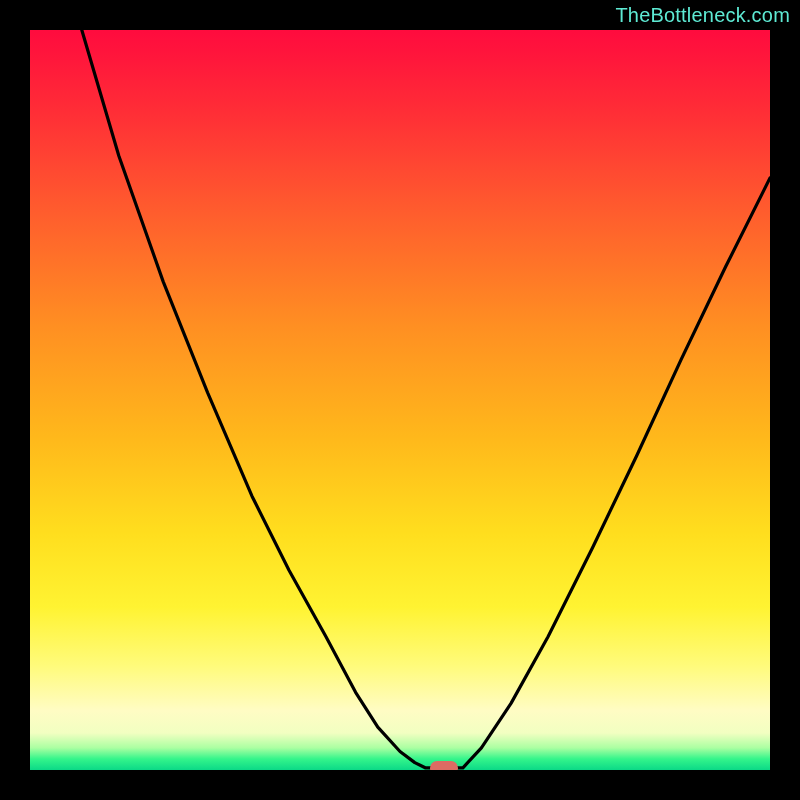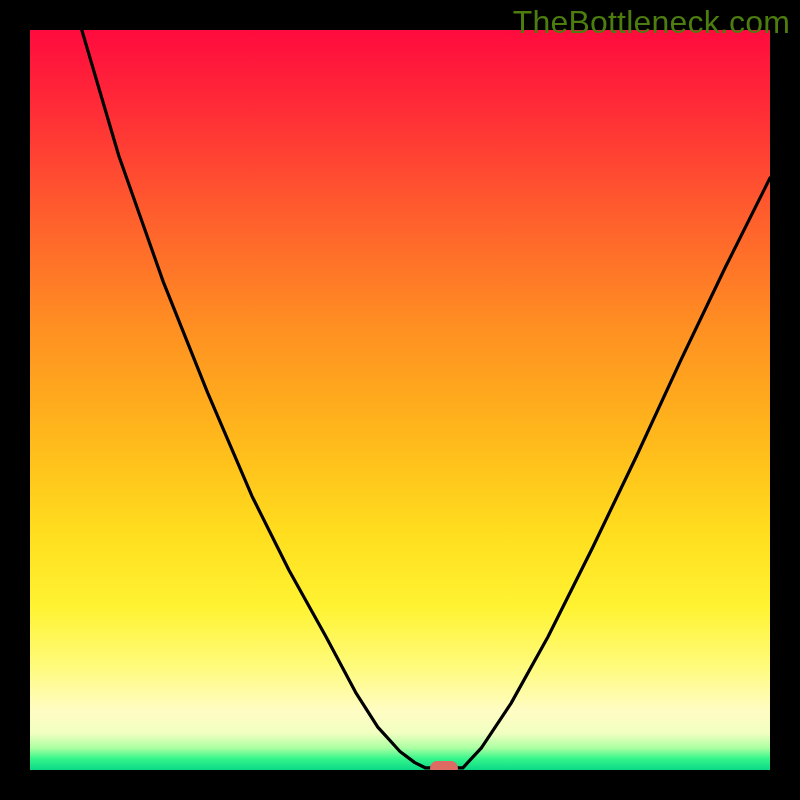--- a/index.html
+++ b/index.html
@@ -14,23 +14,23 @@
     position: relative;
     width: 800px;
     height: 800px;
     background: #000;
   }
   .watermark {
     position: absolute;
     top: 4px;
     right: 10px;
     font-family: Arial, Helvetica, sans-serif;
-    font-size: 32px;
+    font-size: 20px;
     font-weight: 500;
-    color: #4d7c0f;
+    color: #5eead4;
     letter-spacing: 0.2px;
     z-index: 20;
     margin-left: 20px;
   }
   .plot-rect {
     position: absolute;
     left: 30px;
     top: 30px;
     width: 740px;
     height: 740px;

